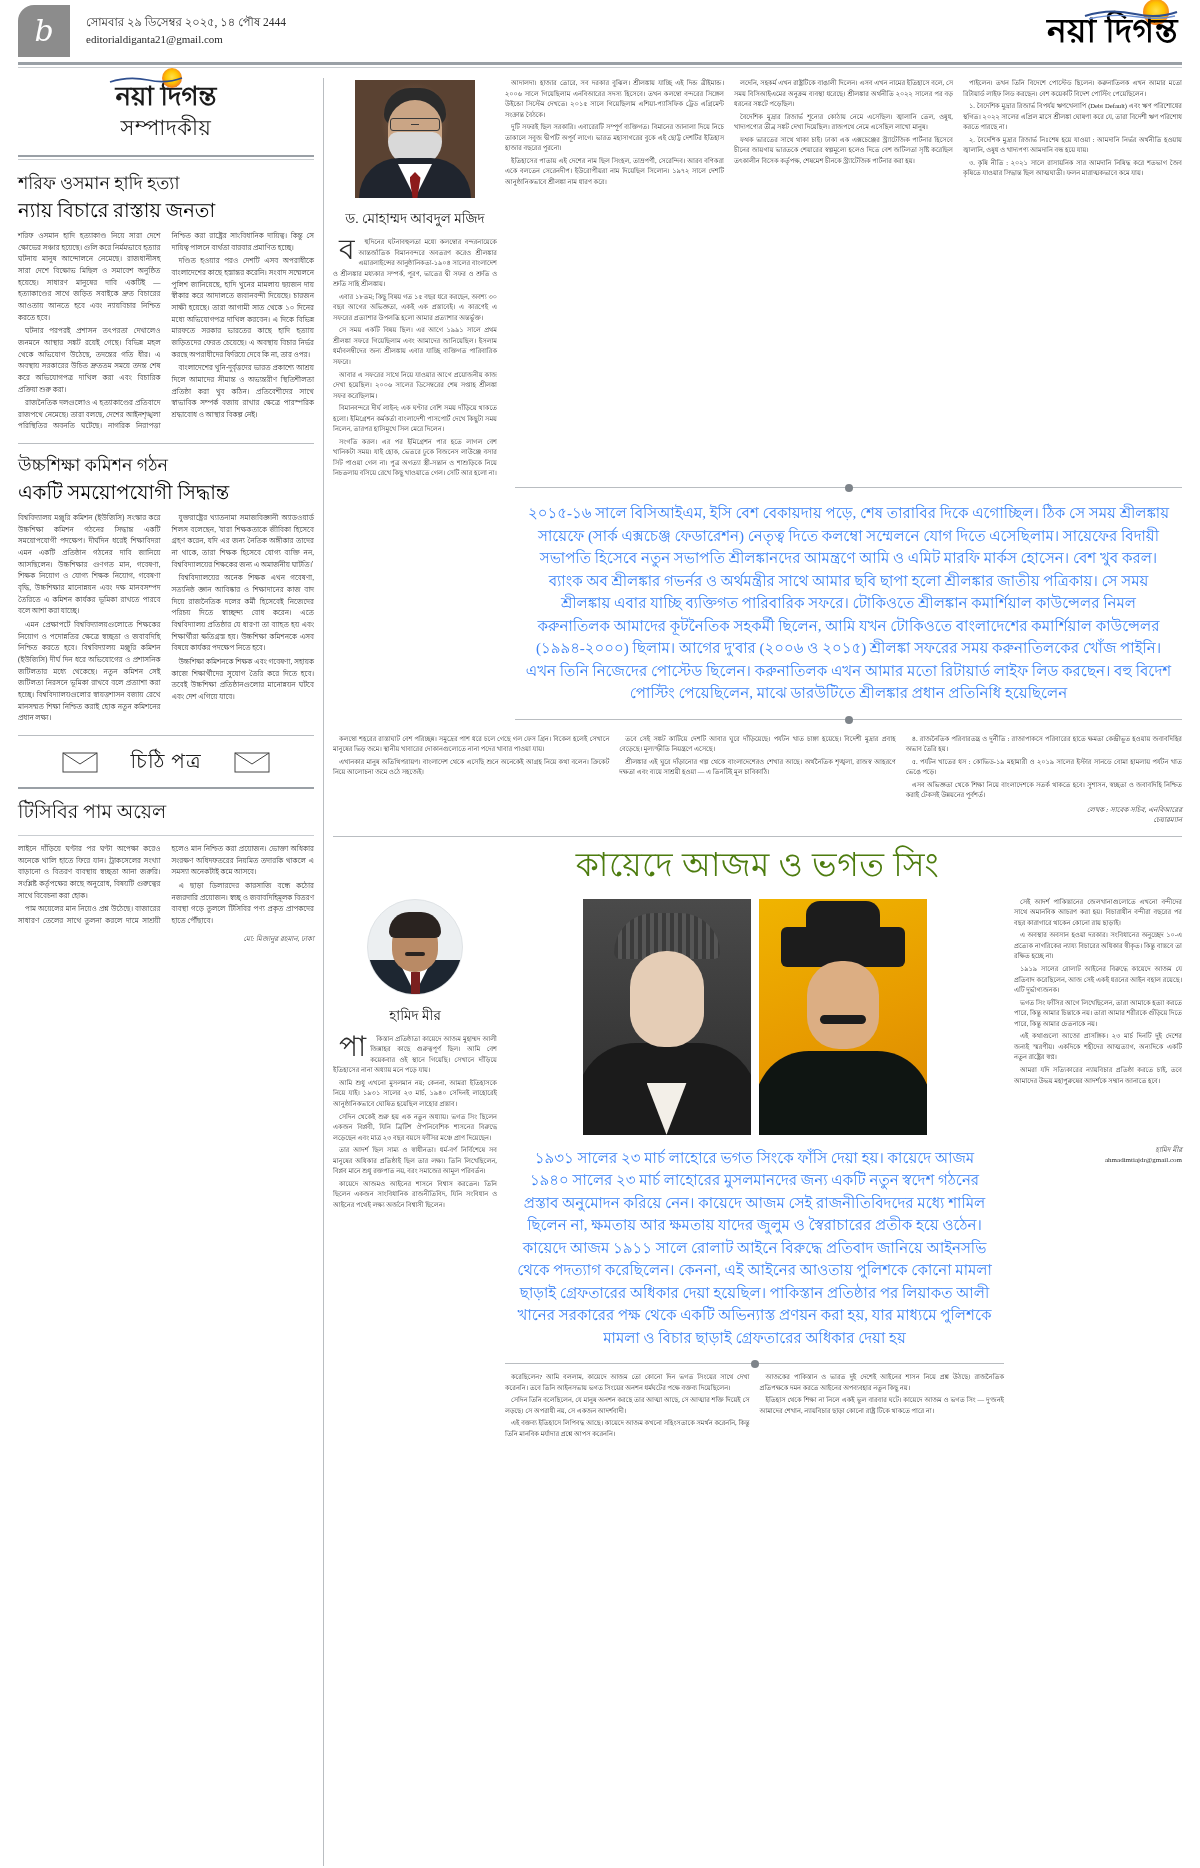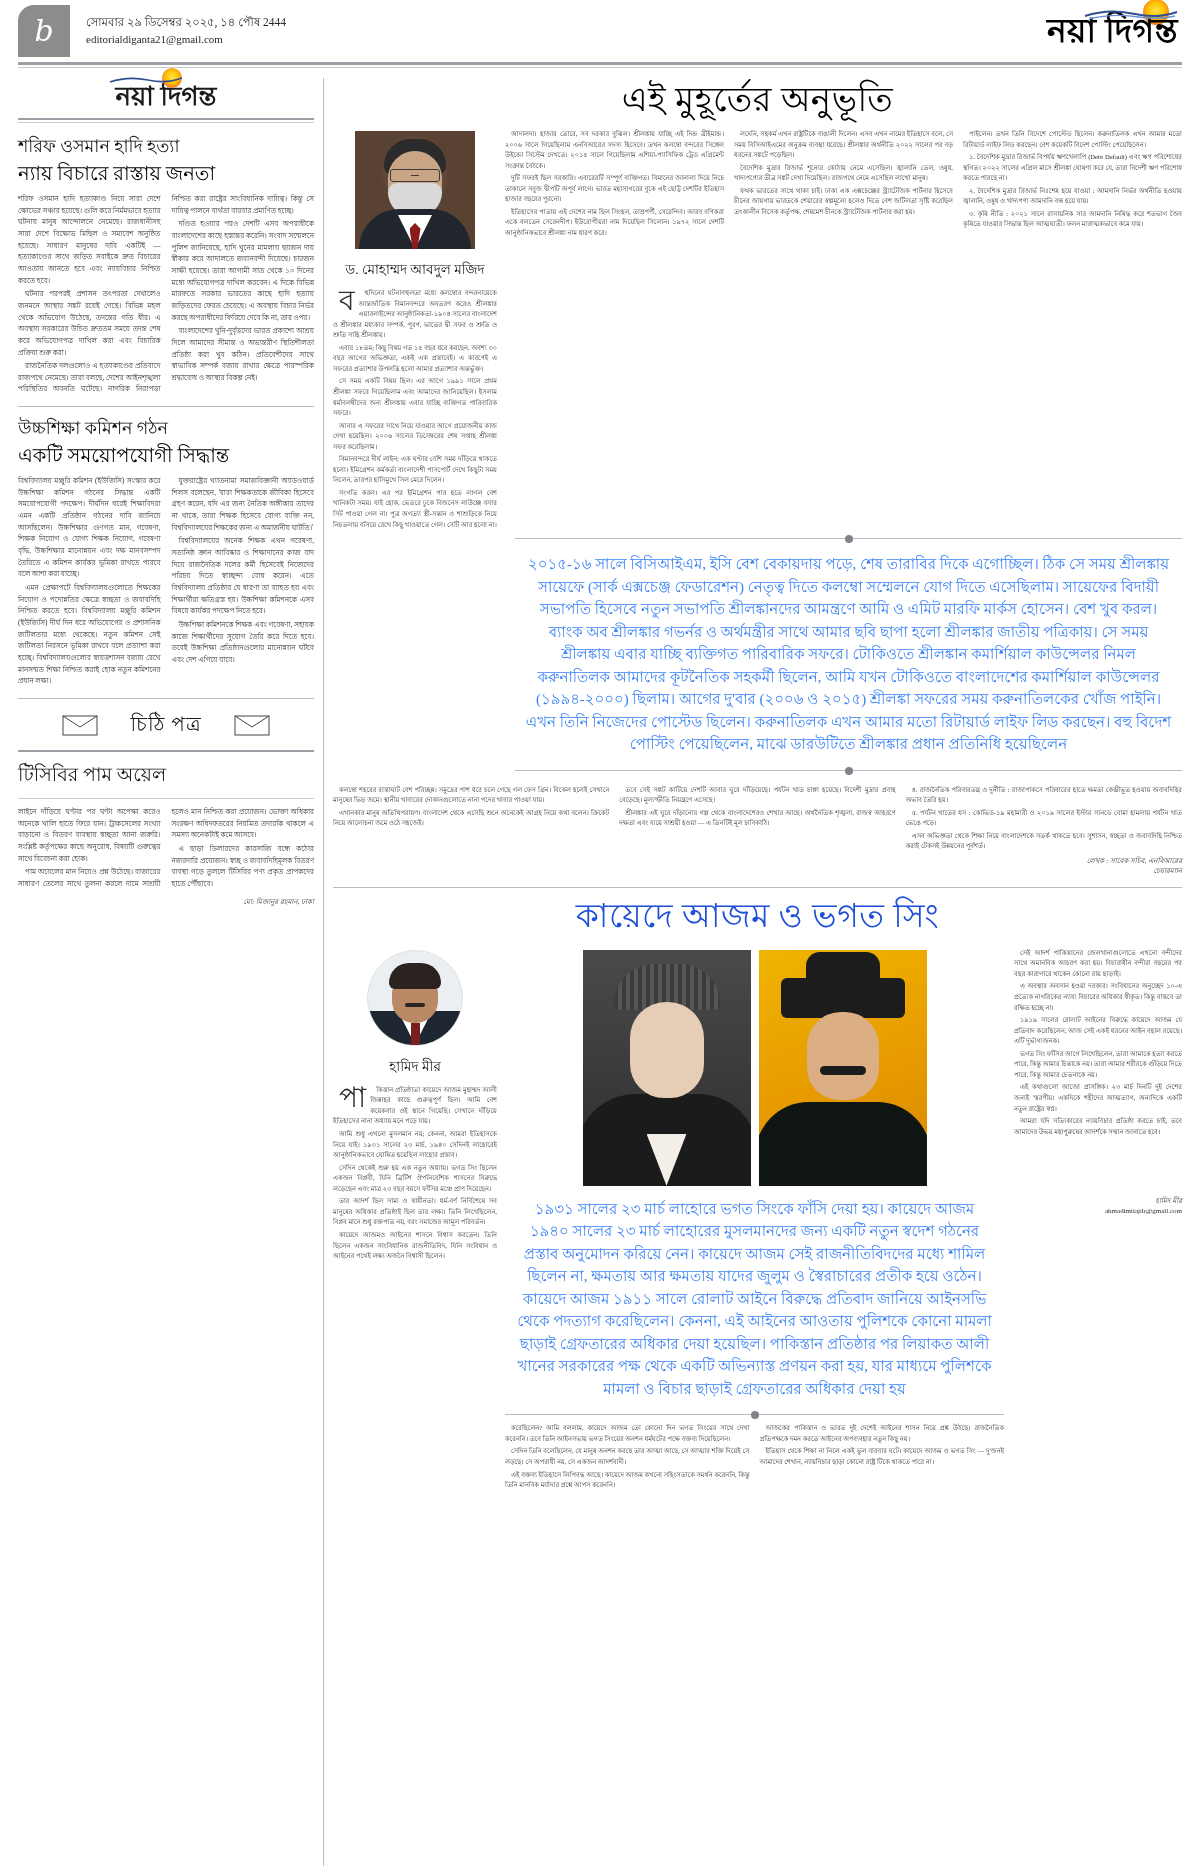--- a/index.html
+++ b/index.html
@@ -117,21 +117,21 @@
     text-align: right; font-size: 7px; font-style: italic; margin-top: 4px; color: #333;
   }
 
   
   .main-head {
     text-align: center; font-size: 34px; font-weight: 400;
     line-height: 1.15; letter-spacing: .5px; padding: 2px 0 10px; color: #000;
   }
   .main-head2 {
     text-align: center; font-size: 33px; font-weight: 400;
-    line-height: 1.15; letter-spacing: .5px; padding: 6px 0 12px; color: #1d4ed8;
+    line-height: 1.15; letter-spacing: .5px; padding: 6px 0 12px; color: #4d7c0f;
   }
 
   .art1 { display: flex; }
   .art1-left { width: 172px; flex: 0 0 172px; padding-right: 8px; }
   .art1-rest { flex: 1 1 auto; }
 
   .portrait-wrap { text-align: center; padding: 2px 0 4px; }
   .portrait {
     width: 120px; height: 118px; margin: 0 auto;
     background:
@@ -253,20 +253,21 @@
 
   <div class="col-edit">
 
     <div class="ed-logo">
       <div class="sun"></div>
       <svg class="swoosh" viewBox="0 0 76 10">
         <path d="M2 6 Q20 0 40 4 Q58 8 74 2" stroke="#2f4f8f" stroke-width="1.6" fill="none"></path>
       </svg>
       <div class="logo-text">নয়া দিগন্ত</div>
     </div>
+    <div class="ed-sub">সম্পাদকীয়</div>
     <div class="hr-dbl"></div>
     <div class="hr-thin"></div>
 
     <div>
       <div class="ed-head">শরিফ ওসমান হাদি হত্যা</div>
       <div class="ed-head2">ন্যায় বিচারে রাস্তায় জনতা</div>
       <div class="body2">
         <p>শরিফ ওসমান হাদি হত্যাকাণ্ড নিয়ে সারা দেশে ক্ষোভের সঞ্চার হয়েছে। গুলি করে নির্মমভাবে হত্যার ঘটনায় মানুষ আন্দোলনে নেমেছে। রাজধানীসহ সারা দেশে বিক্ষোভ মিছিল ও সমাবেশ অনুষ্ঠিত হয়েছে। সাধারণ মানুষের দাবি একটিই — হত্যাকাণ্ডের সাথে জড়িত সবাইকে দ্রুত বিচারের আওতায় আনতে হবে এবং ন্যায়বিচার নিশ্চিত করতে হবে।</p>
         <p>ঘটনার পরপরই প্রশাসন তৎপরতা দেখালেও জনমনে আস্থার সঙ্কট রয়েই গেছে। বিভিন্ন মহল থেকে অভিযোগ উঠেছে, তদন্তের গতি ধীর। এ অবস্থায় সরকারের উচিত দ্রুততম সময়ে তদন্ত শেষ করে অভিযোগপত্র দাখিল করা এবং বিচারিক প্রক্রিয়া শুরু করা।</p>
         <p>রাজনৈতিক দলগুলোও এ হত্যাকাণ্ডের প্রতিবাদে রাজপথে নেমেছে। তারা বলছে, দেশের আইনশৃঙ্খলা পরিস্থিতির অবনতি ঘটেছে। নাগরিক নিরাপত্তা নিশ্চিত করা রাষ্ট্রের সাংবিধানিক দায়িত্ব। কিন্তু সে দায়িত্ব পালনে ব্যর্থতা বারবার প্রমাণিত হচ্ছে।</p>
@@ -313,21 +314,20 @@
       </div>
       <div class="sign">মো: মিজানুর রহমান, ঢাকা</div>
     </div>
   </div>
 
   <div class="vline"></div>
 
   <div class="col-main">
 
     <div>
-      <div class="main-head">এই মুহূর্তের অনুভূতি</div>
 
       <div class="art1">
         <div class="art1-left">
           <div class="portrait-wrap">
             <div class="portrait">
               <div class="p-hair"></div>
               <div class="p-face"></div>
               <div class="p-beard"></div>
               <div class="p-glass"></div>
               <div class="p-suit"></div>

